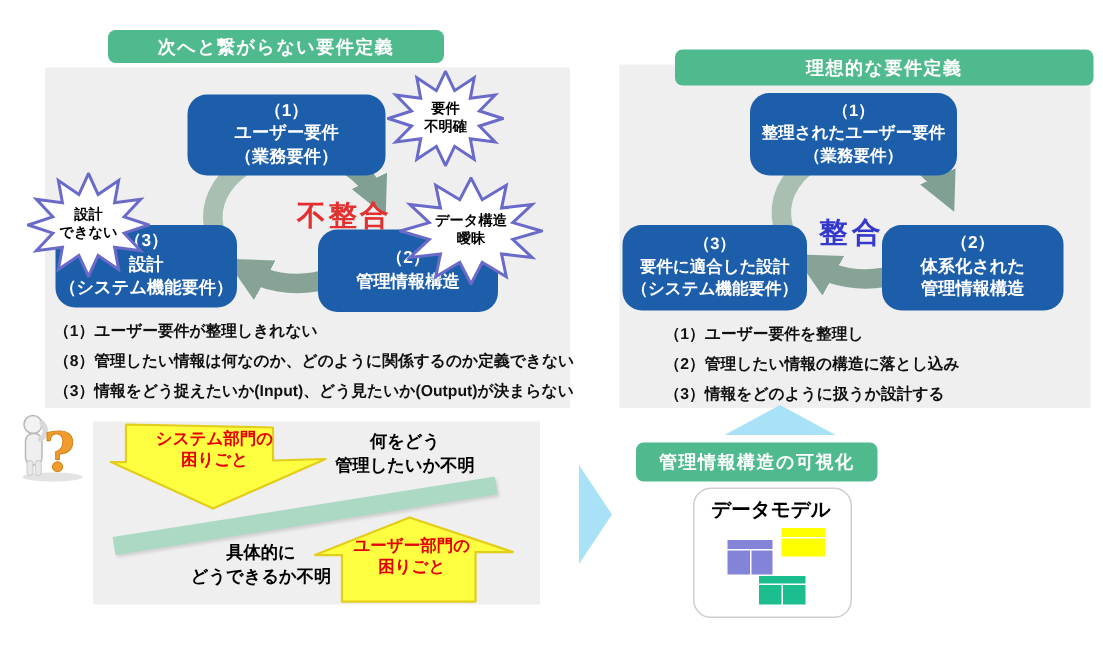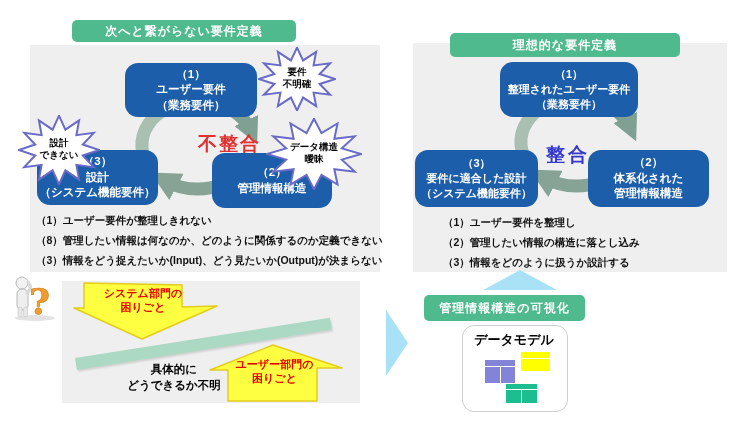--- a/index.html
+++ b/index.html
@@ -110,37 +110,39 @@
     <path d="M19,19 Q25,14 20,8" stroke="#d9d9d9" stroke-width="3.5" fill="none" stroke-linecap="round"></path>
     <text x="21" y="40" font-size="36" font-weight="bold" fill="#ef9b2d" stroke="#cf7d14" stroke-width="0.6" font-family="DejaVu Serif, serif">?</text>
   </svg>
 
   <svg class="abs" style="left:70px;top:281px" width="152" height="61" viewBox="0 0 152 61">
     <polygon points="14,2 112,4 112,26 147,25 72,58 4,27 14,27" fill="#ffff42" stroke="#e3cd1b" stroke-width="1.5" stroke-linejoin="round"></polygon>
   </svg>
   <div class="redtxt" style="left:84px;top:286px;width:118px">システム部門の
 困りごと</div>
 
+  <div class="blktxt" style="left:210px;top:287px;width:120px">何をどう
+管理したいか不明</div>
 
   <div class="greenbar" style="left:76px;top:358px;width:258px;height:12px"></div>
 
   <div class="blktxt" style="left:118px;top:361px;width:112px">具体的に
 どうできるか不明</div>
 
   <svg class="abs" style="left:205px;top:343px" width="140" height="60" viewBox="0 0 140 60">
     <polygon points="68,2 137,25 112,25 112,58 23,58 23,27 5,27" fill="#ffff42" stroke="#e3cd1b" stroke-width="1.5" stroke-linejoin="round"></polygon>
   </svg>
   <div class="redtxt" style="left:222px;top:357px;width:105px">ユーザー部門の
 困りごと</div>
 
   <div class="tri-right" style="left:386px;top:310px"></div>
 
   <div class="panel" style="left:413px;top:43px;width:314px;height:229px"></div>
 
-  <div class="ghead" style="left:450px;top:33px;width:230px;height:24px">理想的な要件定義</div>
+  <div class="ghead" style="left:450px;top:33px;width:279px;height:24px">理想的な要件定義</div>
 
   <svg class="abs" style="left:505px;top:82px" width="145" height="120" viewBox="0 0 145 120">
     <path d="M23.5,82 A56,44 0 0 1 67,16" fill="none" stroke="#a8bfb2" stroke-width="13" marker-end="url(#ah1)"></path>
     <path d="M81.7,16.7 A56,44 0 0 1 124.6,45" fill="none" stroke="#7fa092" stroke-width="13" marker-end="url(#ah2)"></path>
     <path d="M120.5,82 A56,44 0 0 1 40,96.1" fill="none" stroke="#86a396" stroke-width="13" marker-end="url(#ah3)"></path>
   </svg>
 
   <div class="bbox" style="left:500px;top:62px;width:138px;height:55px;font-size:11px">（1）
 整理されたユーザー要件
 （業務要件）</div>

